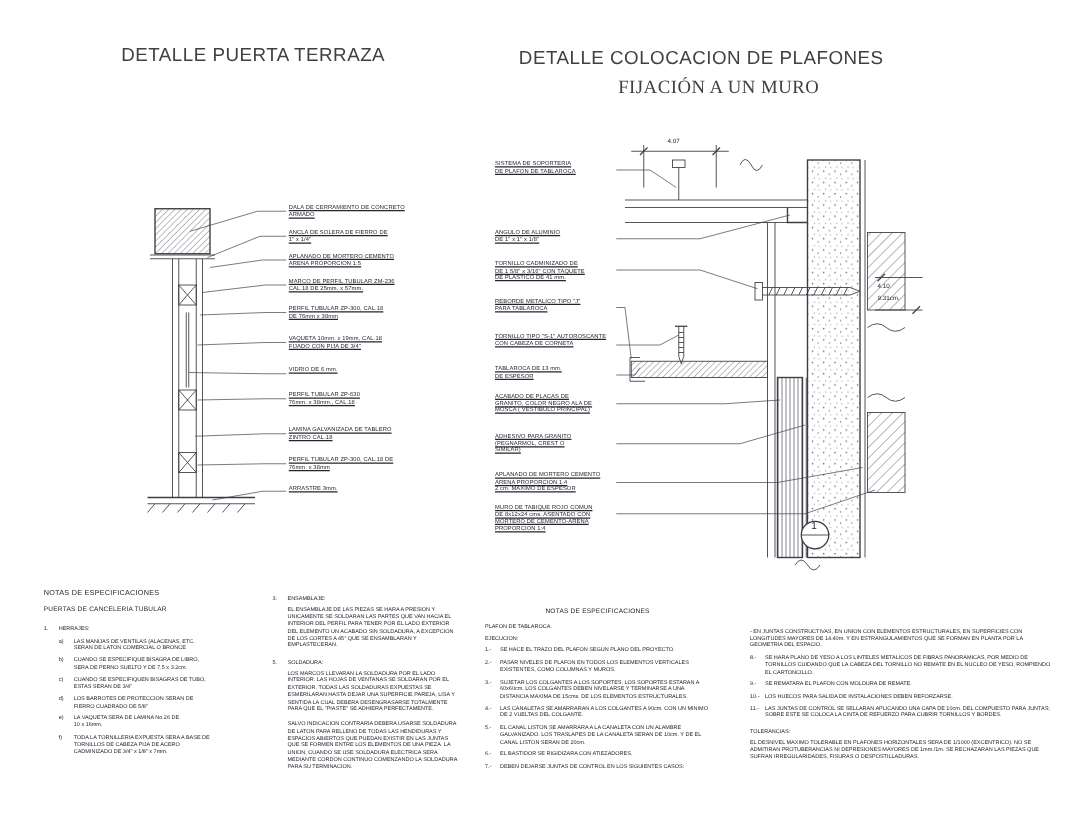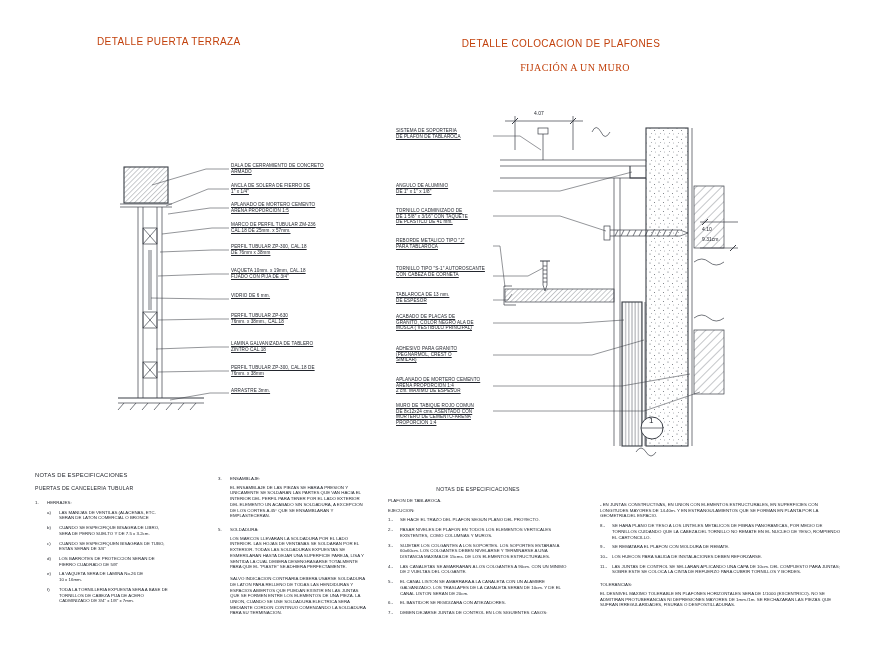--- a/index.html
+++ b/index.html
@@ -1,19 +1,19 @@
 <!DOCTYPE html>
 <html><head>
 <meta charset="utf-8">
 <style>
   * { margin:0; padding:0; box-sizing:border-box; }
   html,body { background:#ffffff; font-family:"Liberation Sans", sans-serif; }
   .sheet { position:relative; width:870px; height:671px; background:#ffffff; overflow:hidden; color:#23262e; }
   .abs { position:absolute; }
-  .title { font-size:10px; color:#c2410c; letter-spacing:0.4px; white-space:nowrap; }
+  .title { font-size:15px; color:#404040; letter-spacing:0.4px; white-space:nowrap; }
   .lbl { font-size:4.6px; line-height:1.25; white-space:pre-line; text-decoration:underline; text-underline-offset:1px; color:#23262e; letter-spacing:0.1px; }
   .dim { font-size:5px; color:#23262e; white-space:nowrap; }
   .circ-num { font-size:8px; color:#23262e; }
   .nh { font-size:5.8px; letter-spacing:0.2px; color:#1d2027; }
   .nsub { font-size:5.2px; letter-spacing:0.2px; color:#1d2027; }
   .nt { font-size:4.4px; line-height:1.3; color:#23262e; }
   .item { display:flex; margin-top:4px; }
   .item .mk { flex:none; width:12px; font-size:4.4px; line-height:1.3; }
   .item .tx { flex:1; font-size:4.4px; line-height:1.3; white-space:pre-line; }
   .para { font-size:4.4px; line-height:1.3; margin-top:3px; white-space:pre-line; }

